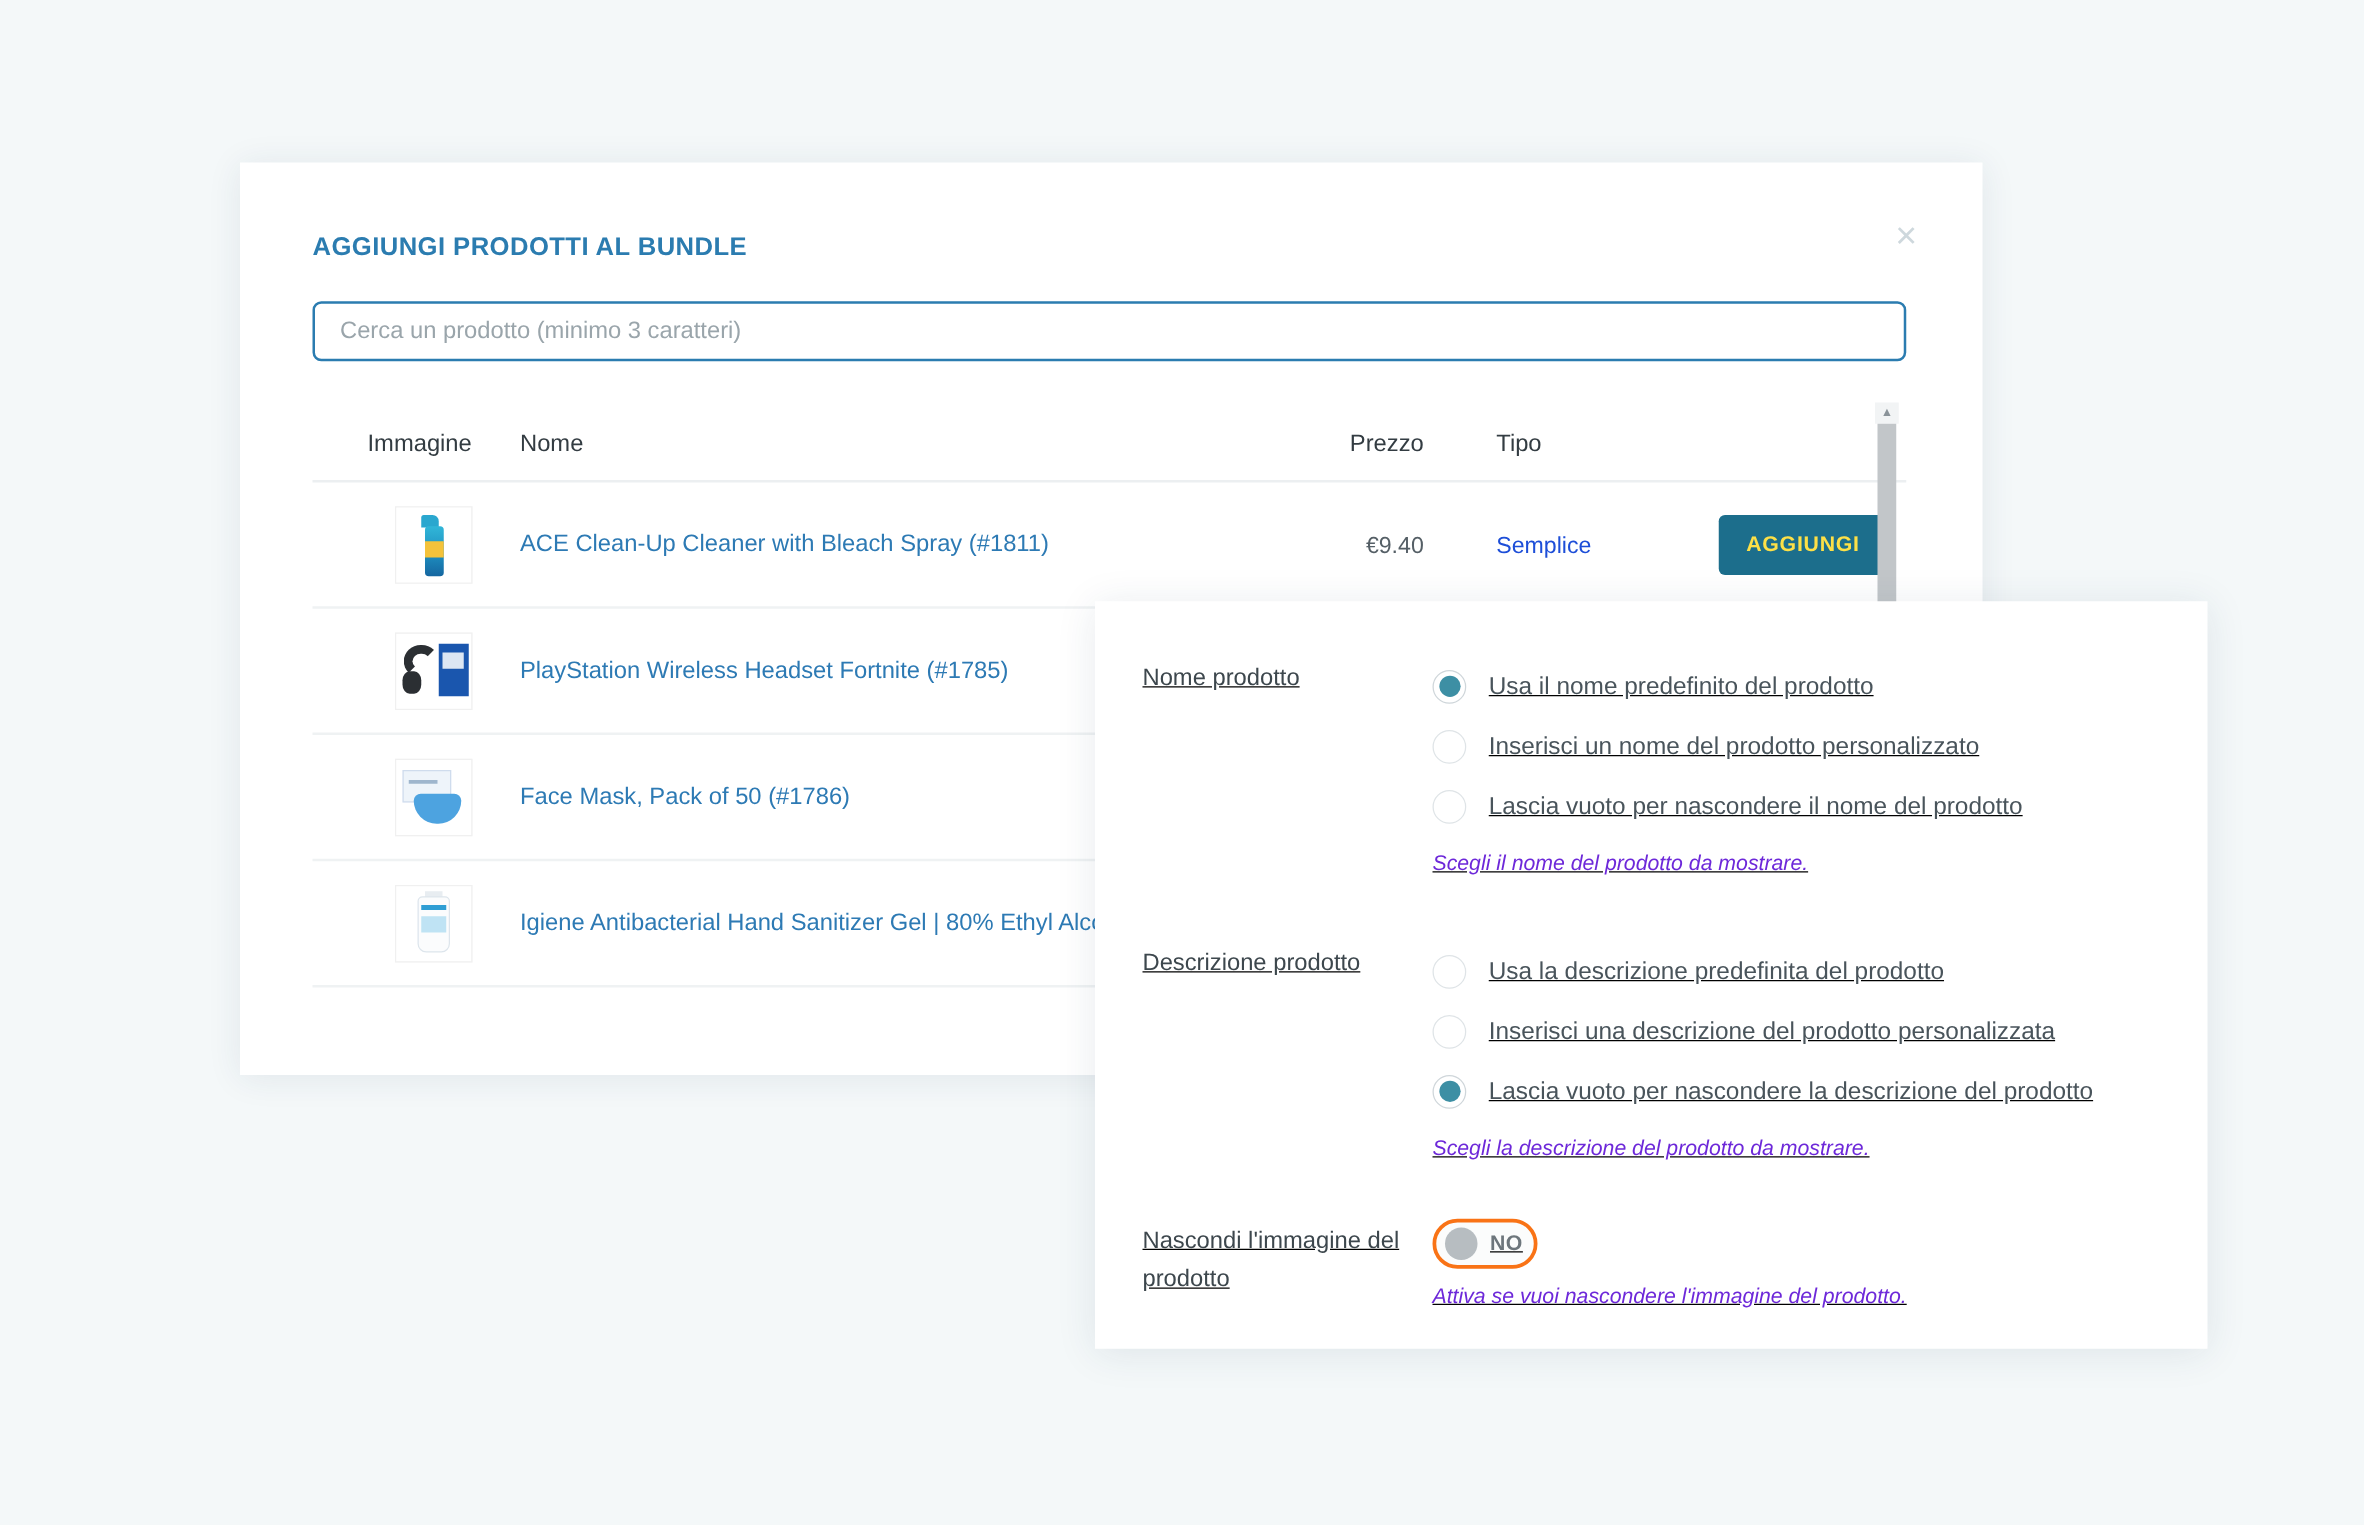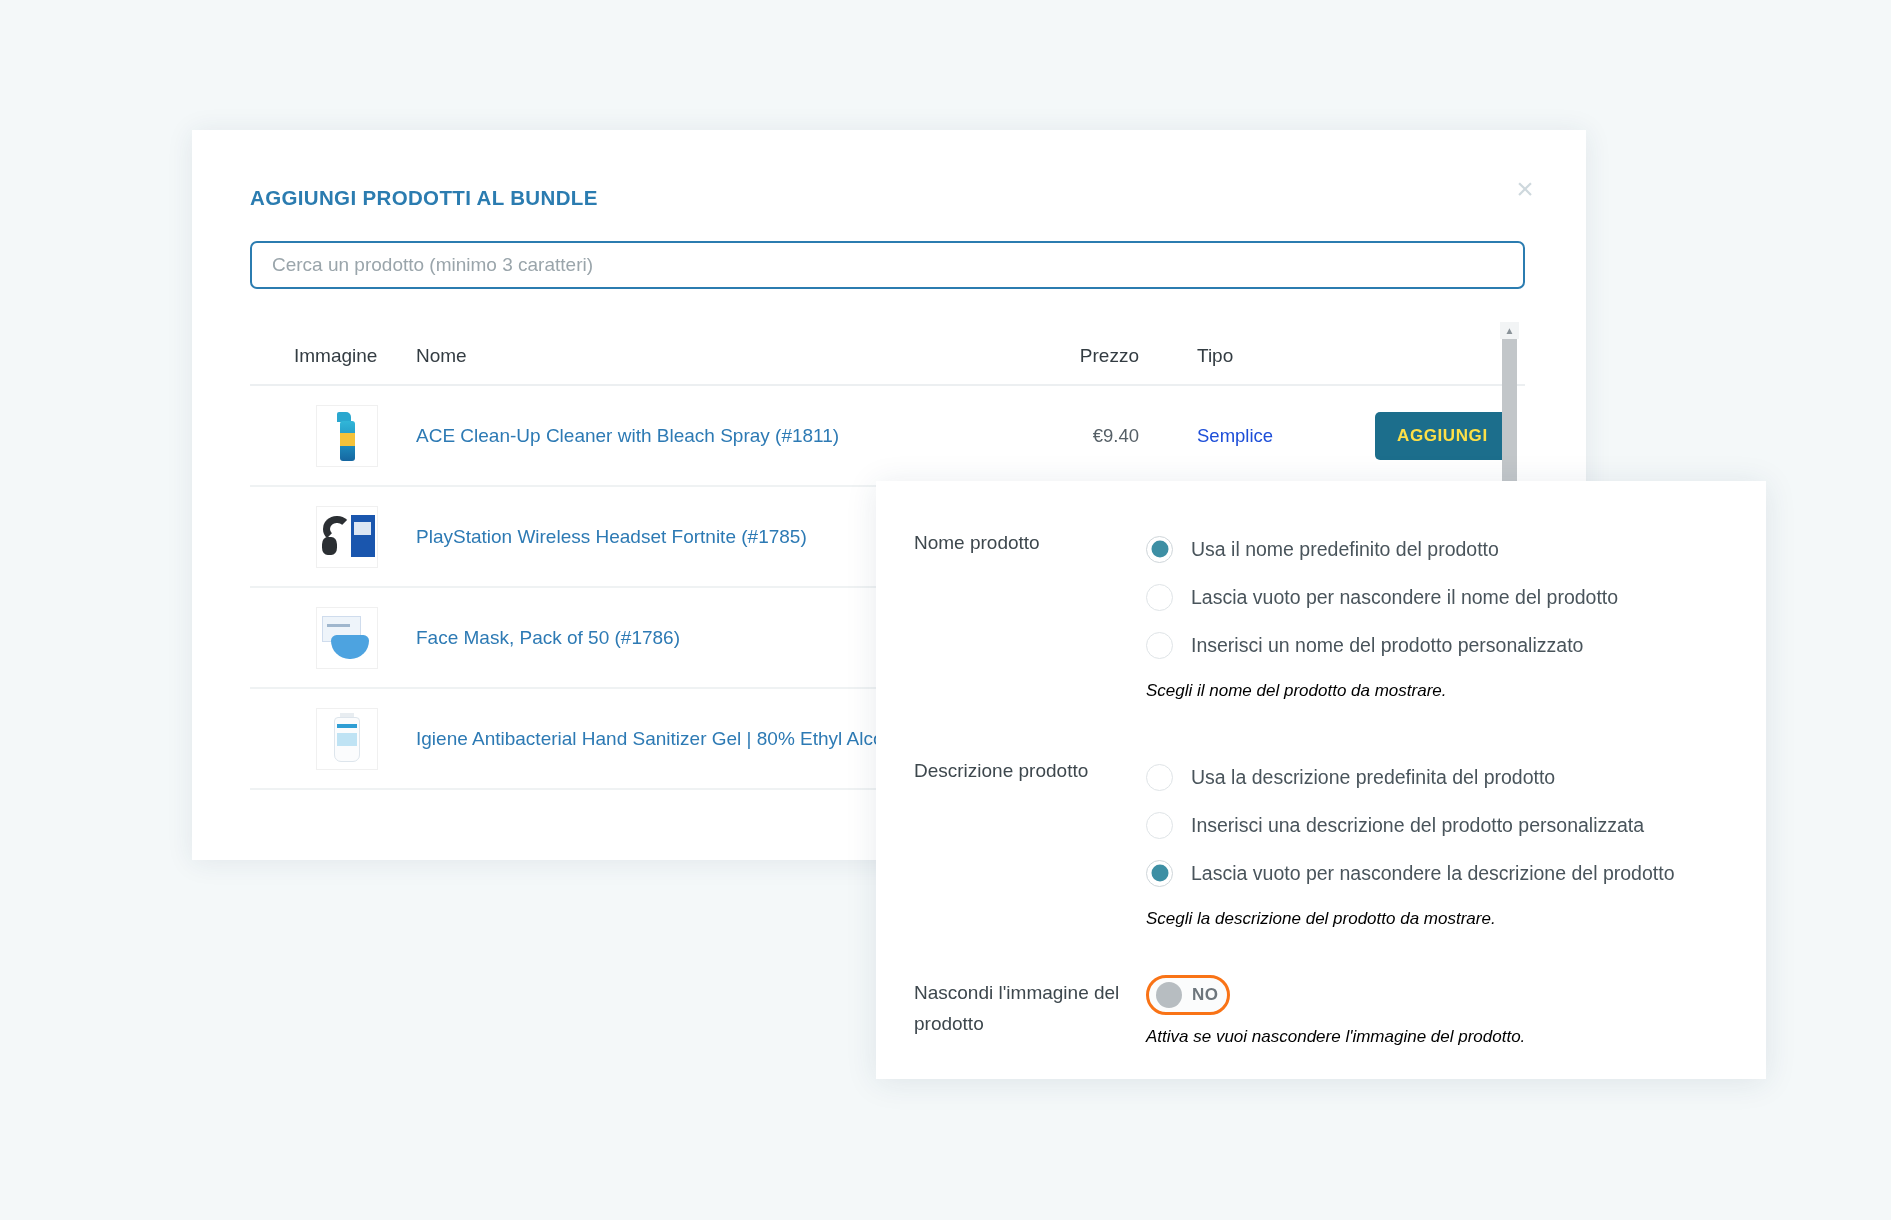--- a/index.html
+++ b/index.html
@@ -202,20 +202,21 @@
   
   #settings-panel {
     position: absolute;
     left: 876px;
     top: 481px;
     width: 890px;
     height: 598px;
     background: #ffffff;
     box-shadow: 0 3px 30px rgba(30, 60, 90, 0.10);
     padding: 44px 0 0 0;
+    text-decoration: underline;
   }
 
   .field-row {
     display: flex;
     padding: 0 0 0 38px;
   }
   .field-label {
     width: 232px;
     font-size: 19px;
     color: #3d474d;
@@ -251,21 +252,21 @@
   }
   .radio-label {
     font-size: 19.5px;
     color: #49545b;
     margin-left: 18px;
     white-space: nowrap;
   }
   .help {
     font-size: 17px;
     font-style: italic;
-    color: #000000;
+    color: #6d28d9;
     margin-top: 12px;
   }
 
   .toggle {
     width: 84px;
     height: 40px;
     border-radius: 21px;
     border: 3px solid #f97316;
     background: #fbfcfc;
     display: flex;
@@ -477,26 +478,26 @@
     <div class="field-label">Nome prodotto</div>
     <div class="field-body">
 
       <div class="radio-line">
         <span class="radio on"></span>
         <span class="radio-label">Usa il nome predefinito del prodotto</span>
       </div>
 
       <div class="radio-line">
         <span class="radio"></span>
-        <span class="radio-label">Lascia vuoto per nascondere il nome del prodotto</span>
+        <span class="radio-label">Inserisci un nome del prodotto personalizzato</span>
       </div>
 
       <div class="radio-line">
         <span class="radio"></span>
-        <span class="radio-label">Inserisci un nome del prodotto personalizzato</span>
+        <span class="radio-label">Lascia vuoto per nascondere il nome del prodotto</span>
       </div>
 
       <div class="help">Scegli il nome del prodotto da mostrare.</div>
     </div>
   </div>
 
   <div class="gap-a"></div>
 
   <div class="field-row">
     <div class="field-label">Descrizione prodotto</div>

